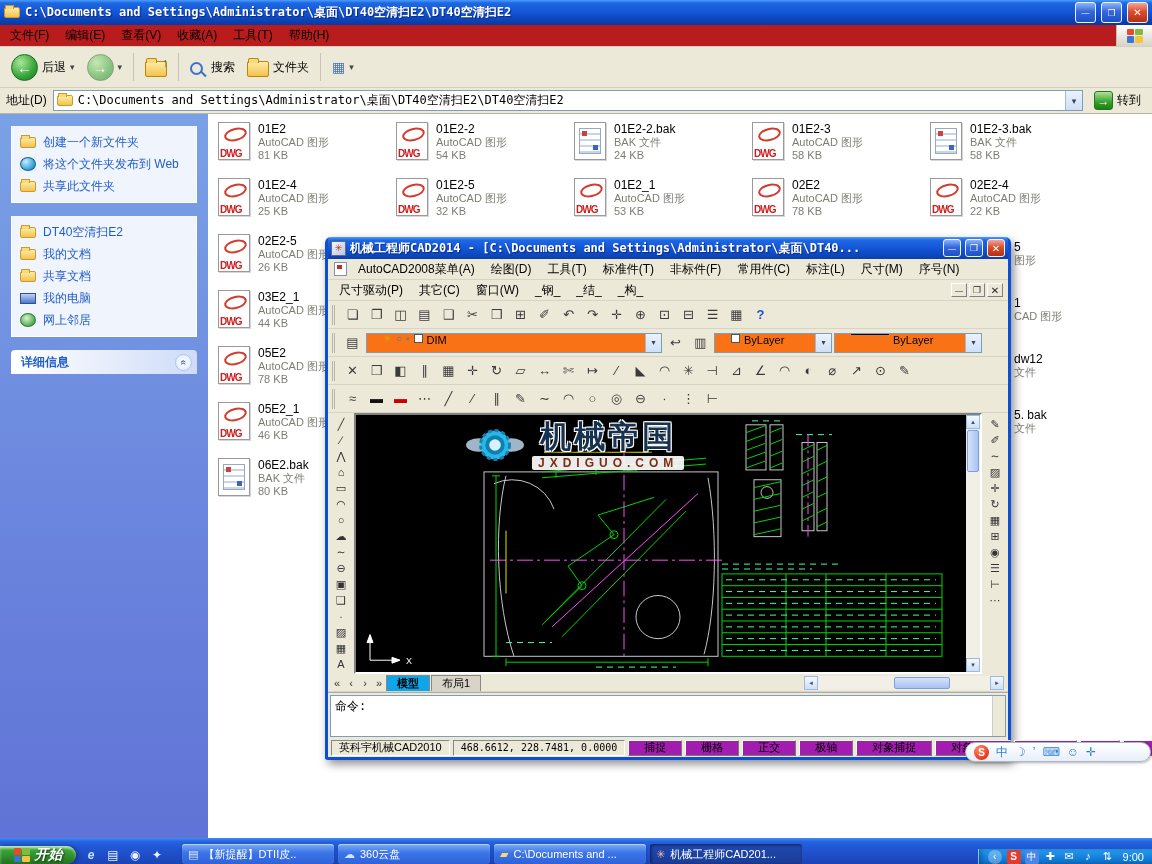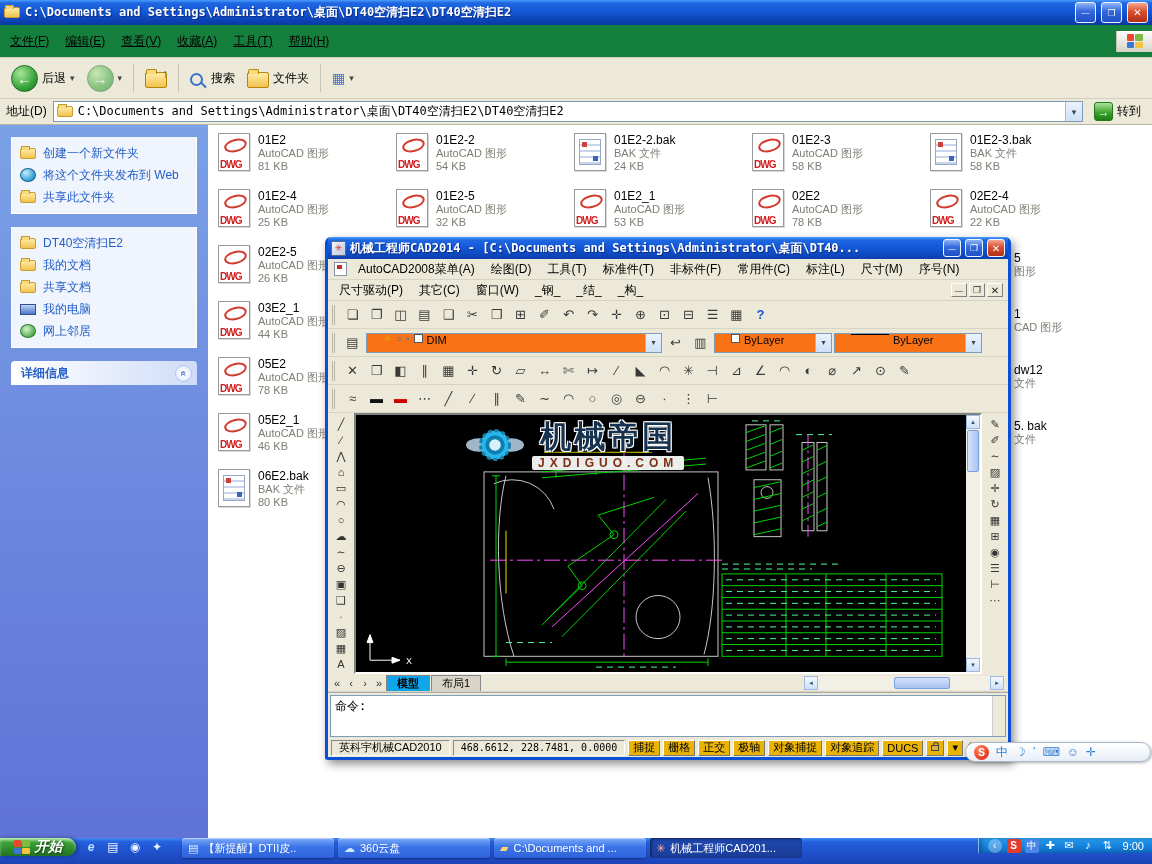--- a/index.html
+++ b/index.html
@@ -18,21 +18,21 @@
   .g-chevleft::before{content:"‹";}
 
   
   #explorer{position:absolute;left:0;top:0;right:0;bottom:26px;display:flex;flex-direction:column;background:#ece9d8;}
   .xp-titlebar{height:25px;background:linear-gradient(180deg,#4a9cff 0%,#1f68e2 12%,#1356d6 48%,#0b3fae 88%,#0a38a0 100%);display:flex;align-items:center;gap:5px;padding:0 4px;}
   .xp-title{flex:1;color:#fff;font-weight:bold;font-size:12px;white-space:nowrap;overflow:hidden;text-shadow:1px 1px 1px #0a2a80;font-family:"DejaVu Sans Mono","Liberation Mono",monospace;}
   .cap-btn{width:21px;height:21px;flex:0 0 21px;border-radius:3px;border:1px solid #eef3ff;display:flex;align-items:center;justify-content:center;color:#fff;background:linear-gradient(180deg,#8fb5f5,#3468dc 45%,#1c50c4);}
   .cap-btn.close{background:linear-gradient(180deg,#f3a795,#da4f2e 45%,#b23014);}
   .cap-btn.sm{width:18px;height:18px;flex:0 0 18px;}
 
-  .xp-menubar{height:33px;background:#15803d;border-bottom:1px solid #d4d0c0;display:flex;align-items:center;padding-left:2px;text-decoration:underline;}
+  .xp-menubar{height:22px;background:#b91c1c;border-bottom:1px solid #d4d0c0;display:flex;align-items:center;padding-left:2px;}
   .menu-strip{display:flex;align-items:center;}
   .menu-item,.cmenu-item{padding:2px 8px;white-space:nowrap;cursor:default;}
   .menubar-logo{margin-left:auto;width:36px;height:21px;background:linear-gradient(#fefefe,#d7d3c6);border-left:1px solid #c4c0b0;display:flex;align-items:center;justify-content:center;}
   .flag{width:16px;height:14px;display:grid;grid-template-columns:1fr 1fr;grid-template-rows:1fr 1fr;gap:1px;}
   .flag i{border-radius:1px;}
   .flag i:nth-child(1){background:#e8492f;} .flag i:nth-child(2){background:#7fbb42;}
   .flag i:nth-child(3){background:#3a76d2;} .flag i:nth-child(4){background:#f3c43f;}
 
   .xp-toolbar{height:41px;background:#ece9d8;border-bottom:1px solid #d4d0c0;display:flex;align-items:center;gap:2px;padding:0 6px;}
   .nav-btn{display:flex;align-items:center;gap:4px;padding:3px 5px;border-radius:3px;cursor:default;}
@@ -139,33 +139,33 @@
   .hs-thumb{position:absolute;top:1px;bottom:1px;left:44%;width:56px;background:linear-gradient(#d6e2fb,#a9c2f0);border:1px solid #7aa0e0;border-radius:2px;}
 
   .cad-cmd{height:46px;flex:0 0 46px;background:#ece9d8;padding:2px 2px 1px 2px;border-top:1px solid #aaa;}
   .cmd-box{height:100%;background:#fff;border:1px solid #7f9db9;position:relative;padding:2px 18px 2px 4px;font-size:12px;font-family:"DejaVu Sans Mono","Liberation Mono",monospace;}
   .cmd-scroll{position:absolute;right:0;top:0;bottom:0;width:13px;background:#ece9d8;border-left:1px solid #ccc;}
 
   .cad-status{height:19px;flex:0 0 19px;display:flex;align-items:center;gap:3px;padding:0 3px;background:#ece9d8;font-size:11px;}
   .spanel{height:16px;border:1px solid;border-color:#888 #fff #fff #888;padding:0 7px;display:flex;align-items:center;white-space:nowrap;}
   #status-coords{font-family:"DejaVu Sans Mono","Liberation Mono",monospace;font-size:10px;}
   #cad-status-btns{display:flex;gap:3px;}
-  .sbtn{height:16px;border:1px solid;border-color:#fff #777 #777 #fff;background:#eab308;padding:0 4px;display:flex;align-items:center;font-size:11px;white-space:nowrap;cursor:default;text-align:right;}
+  .sbtn{height:16px;border:1px solid;border-color:#fff #777 #777 #fff;background:#a21caf;padding:0 15px;display:flex;align-items:center;font-size:11px;white-space:nowrap;cursor:default;text-align:right;}
   .lock{width:8px;height:6px;border:1px solid #444;position:relative;background:#d9b23a;}
   .lock::before{content:"";position:absolute;left:1px;top:-4px;width:4px;height:3px;border:1px solid #444;border-bottom:none;border-radius:3px 3px 0 0;}
   .resize-grip{width:12px;height:12px;margin-left:2px;background:repeating-linear-gradient(135deg,transparent 0 2px,#999 2px 3px);}
 
   
   #sogou{position:absolute;left:965px;top:742px;width:186px;height:20px;z-index:15;background:linear-gradient(#ffffff,#e8eef8);border:1px solid #aab8cc;border-radius:10px;display:flex;align-items:center;gap:7px;padding:0 8px;box-shadow:1px 1px 3px rgba(0,0,0,.3);}
   .sg-logo{width:15px;height:15px;flex:0 0 15px;border-radius:50%;background:radial-gradient(circle at 35% 30%,#ff8a65,#e5391f 70%);color:#fff;font-weight:bold;font-size:10px;display:flex;align-items:center;justify-content:center;}
   #sogou-icons{display:flex;gap:7px;align-items:center;}
   .sg-ic{color:#2a7fd4;font-size:12px;line-height:12px;}
 
   
-  #taskbar{position:absolute;left:0;right:0;bottom:0;height:26px;z-index:20;display:flex;align-items:flex-start;background:linear-gradient(180deg,#3f8cf3 0%,#2663e0 14%,#2258d6 32%,#1d49c0 82%,#1b44b4 100%);}
+  #taskbar{position:absolute;left:0;right:0;bottom:0;height:26px;z-index:20;display:flex;align-items:flex-end;background:linear-gradient(180deg,#3f8cf3 0%,#2663e0 14%,#2258d6 32%,#1d49c0 82%,#1b44b4 100%);}
   .start-btn{width:76px;flex:0 0 76px;background:linear-gradient(180deg,#8fe07a 0%,#3da33a 22%,#2f8f2c 58%,#236f22 100%);border-radius:0 12px 12px 0;display:flex;align-items:center;justify-content:center;gap:5px;color:#fff;font-weight:bold;font-style:italic;font-size:14px;text-shadow:1px 1px 2px #123c10;box-shadow:inset 0 2px 3px rgba(255,255,255,.45),2px 0 4px rgba(0,0,0,.35);}
   #quick-launch{display:flex;align-items:center;gap:4px;padding:0 6px;}
   .ql{width:18px;height:18px;display:flex;align-items:center;justify-content:center;color:#eaf2ff;font-size:12px;}
   .ql[data-name="ie-icon"]{font-style:italic;font-weight:bold;color:#bfe0ff;}
   .tb-sep{width:2px;margin:3px 2px;background:rgba(255,255,255,.25);border-left:1px solid rgba(0,0,0,.25);}
   #task-buttons{flex:1;display:flex;align-items:center;gap:4px;padding:0 4px;min-width:0;}
   .task{flex:0 1 152px;height:20px;min-width:0;background:linear-gradient(180deg,#7caaf8,#3b74e8 45%,#2f62d8);border-radius:3px;box-shadow:inset 0 1px 1px rgba(255,255,255,.5),0 1px 2px rgba(0,0,0,.35);display:flex;align-items:center;gap:5px;padding:0 6px;color:#fff;font-size:11px;}
   .task.active{background:linear-gradient(180deg,#1f48b0,#1a3c96);box-shadow:inset 1px 1px 3px rgba(0,0,0,.55);}
   .task-label{white-space:nowrap;overflow:hidden;flex:1;}
   .task-ic{font-size:11px;}

